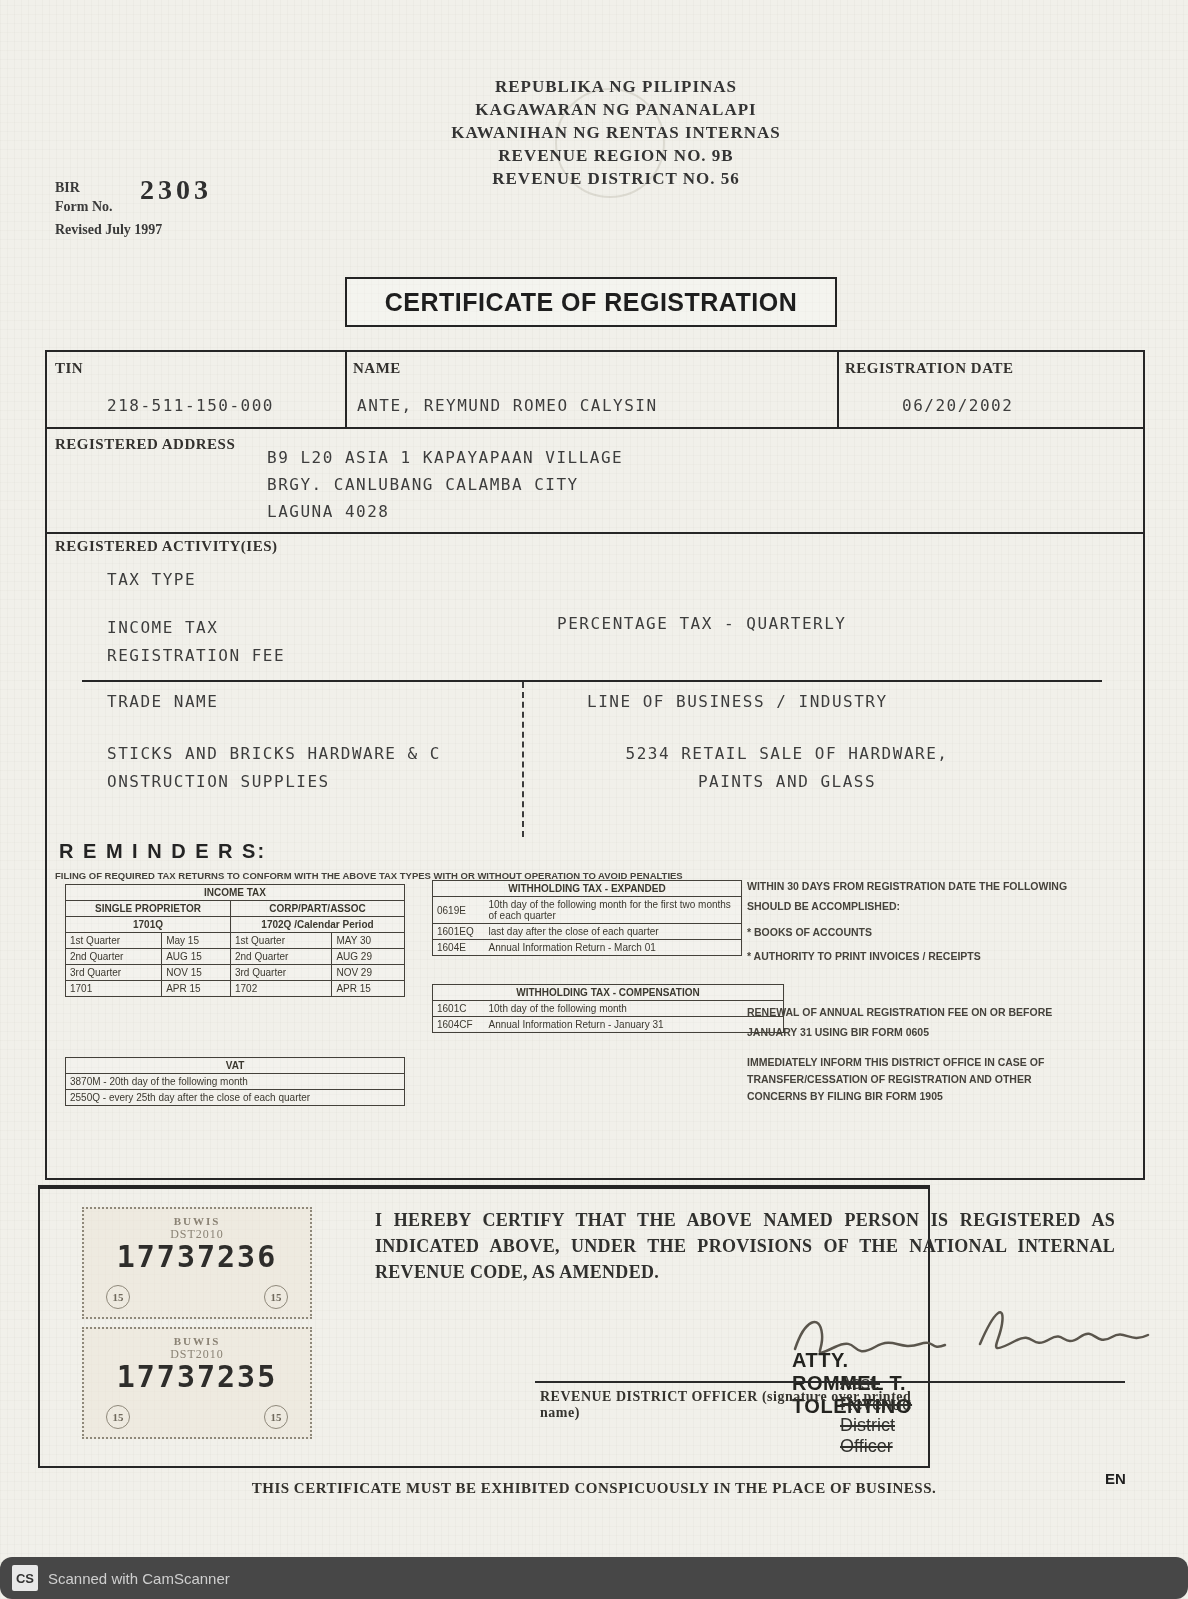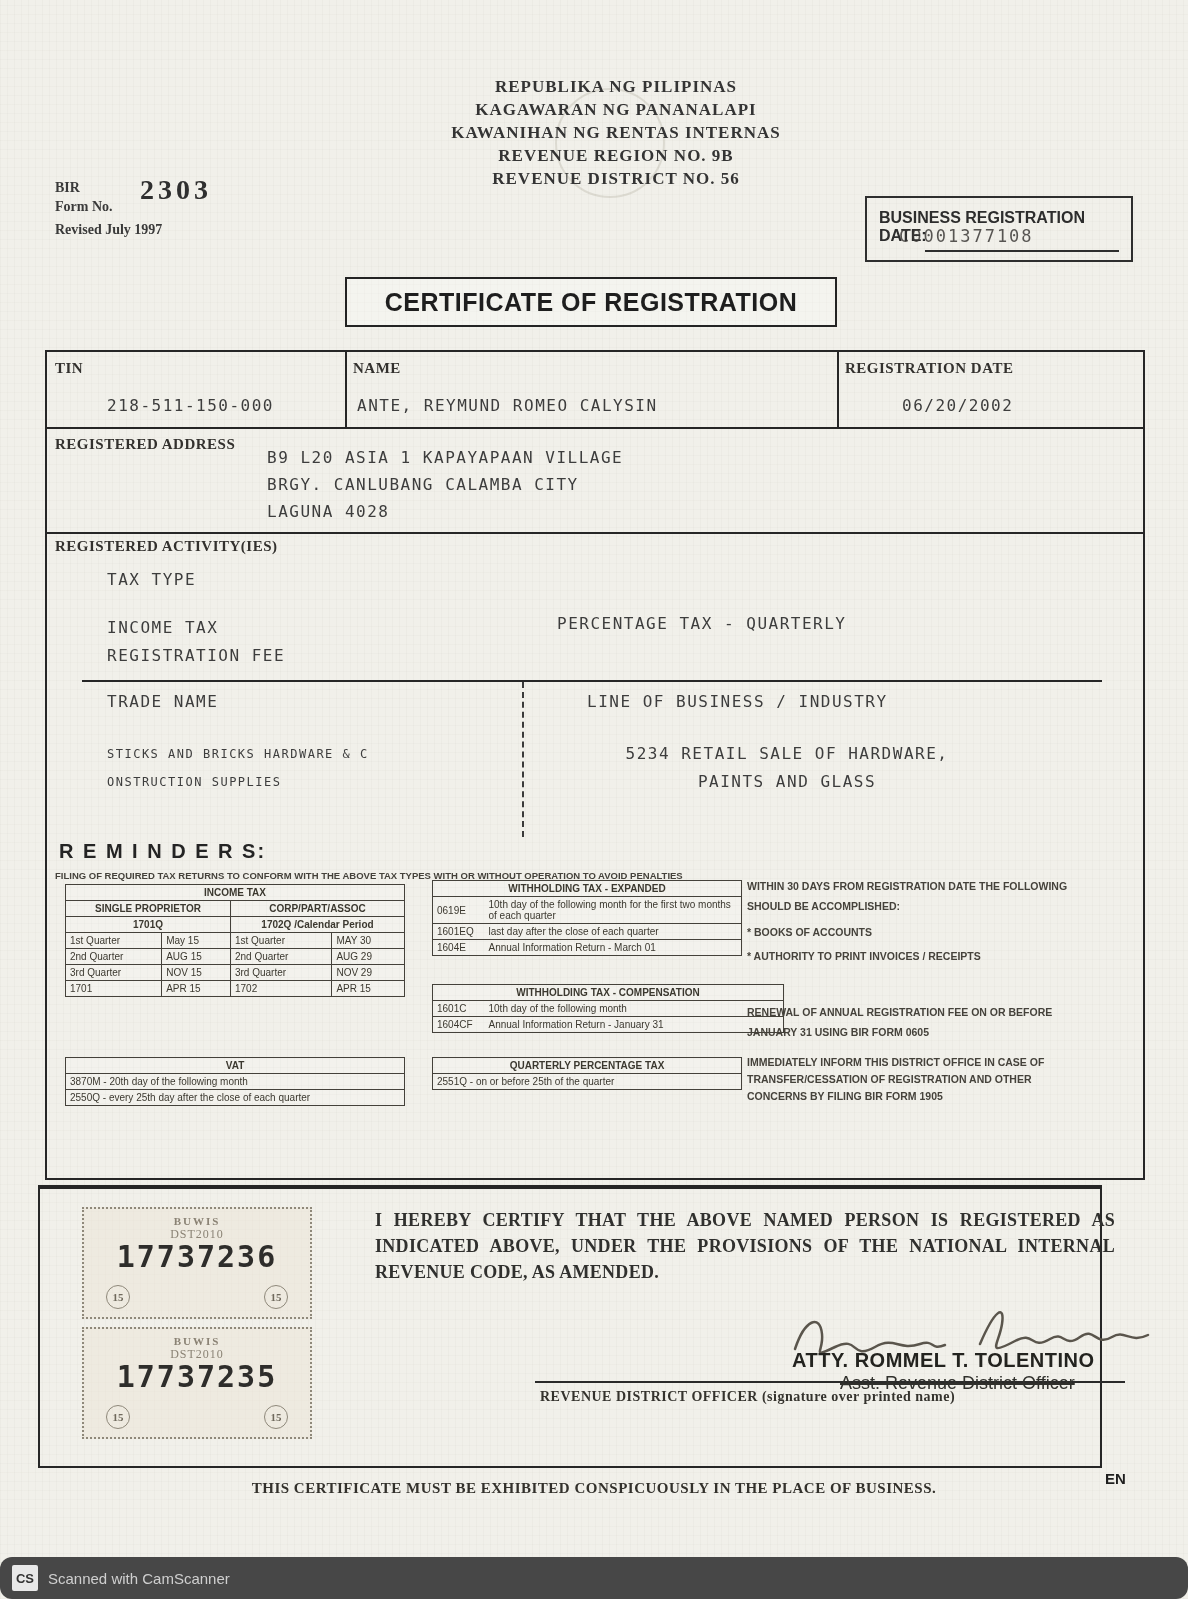--- a/index.html
+++ b/index.html
@@ -45,21 +45,21 @@
   .hline { position:absolute; border-top:2px solid #262626; }
 
   
   table.rem { border-collapse:collapse; font-family:"Liberation Sans", sans-serif; color:#3b382f; background:rgba(255,255,255,0.15); }
   table.rem th, table.rem td { border:1.5px solid #44413a; padding:2px 4px; font-size:10px; line-height:11px; text-align:left; }
   table.rem th { text-align:center; font-weight:bold; }
   .rem-note { font-family:Liberation Sans, sans-serif; font-size:10.5px; font-weight:bold; color:#45423b; line-height:20px; }
   .tiny-caps { font-family:"Liberation Sans", sans-serif; font-size:9.5px; font-weight:bold; color:#45423b; }
 
   
-  .cert-box { top:1185px; left:38px; width:1064px; height:283px; border:2.5px solid #262626; border-top-width:4px; }
+  .cert-box { top:1185px; left:38px; width:892px; height:283px; border:2.5px solid #262626; border-top-width:4px; }
   .cert-text { font-size:18px; font-weight:bold; letter-spacing:0.3px; color:#30302e; line-height:26px; }
   .stamp { width:230px; height:112px; border:2px dotted #8e887a; background:rgba(235,228,214,0.5); position:relative; color:#8a8274; }
   .stamp .word { text-align:center; font-size:11px; font-weight:bold; letter-spacing:2px; padding-top:6px; }
   .stamp .series { text-align:center; font-size:12px; letter-spacing:1px; }
   .stamp .num { text-align:center; font-family:"DejaVu Sans Mono", monospace; font-size:30px; font-weight:bold; color:#2e2d2b; letter-spacing:2px; line-height:30px; }
   .stamp .denom { position:absolute; bottom:8px; width:24px; height:24px; border:1.5px solid #8e887a; border-radius:50%;
                   font-size:11px; font-weight:bold; display:flex; align-items:center; justify-content:center; color:#6f695c; }
   .sig-name { font-family:"Liberation Sans", sans-serif; font-weight:bold; font-size:20px; color:#23231f; letter-spacing:0.5px; }
   .sig-title { font-family:"Liberation Sans", sans-serif; font-size:18px; color:#30302c; text-decoration:line-through; text-decoration-thickness:2px; }
   .officer-line { font-size:14px; font-weight:bold; color:#35332e; letter-spacing:0.5px; }
@@ -88,26 +88,20 @@
     <div>REVENUE DISTRICT NO. 56</div>
   </div>
 
   <div class="abs bir">
     <div>BIR</div>
     <div>Form No.</div>
   </div>
   <div class="abs form-no-big">2303</div>
   <div class="abs revised">Revised July 1997</div>
 
-  <div class="abs bizreg">
-    <div class="lbl">BUSINESS REGISTRATION</div>
-    <div class="datelbl">DATE:</div>
-    <div class="dateline"></div>
-    <div class="stampnum typed">C0001377108</div>
-  </div>
 
   <div class="abs title-box">
     <span>CERTIFICATE OF REGISTRATION</span>
   </div>
 
   <div class="abs main-box">
 
     <div class="hline" style="top:75px; left:0; width:100%;"></div>
     <div class="hline" style="top:180px; left:0; width:100%;"></div>
     <div class="vline" style="top:0; left:298px; height:75px;"></div>
@@ -132,21 +126,21 @@
     <div class="abs typed" style="top:262px; left:60px; font-size:16px; line-height:28px;">
       <div>INCOME TAX</div>
       <div>REGISTRATION FEE</div>
     </div>
     <div class="abs typed" style="top:262px; left:510px; font-size:16px;">PERCENTAGE TAX - QUARTERLY</div>
 
     <div class="hline" style="top:328px; left:35px; width:1020px; border-top-width:2.5px;"></div>
     <div class="abs" style="top:330px; left:475px; height:155px; border-left:2px dashed #3a3a3a;"></div>
     <div class="abs typed" style="top:340px; left:60px; font-size:16px;">TRADE NAME</div>
     <div class="abs typed" style="top:340px; left:540px; font-size:16px;">LINE OF BUSINESS / INDUSTRY</div>
-    <div class="abs typed" style="top:388px; left:60px; font-size:12px; line-height:28px;">
+    <div class="abs typed" style="top:388px; left:60px; font-size:16px; line-height:28px;">
       <div>STICKS AND BRICKS HARDWARE &amp; C</div>
       <div>ONSTRUCTION SUPPLIES</div>
     </div>
     <div class="abs typed" style="top:388px; left:530px; width:420px; font-size:16px; line-height:28px; text-align:center;">
       <div>5234 RETAIL SALE OF HARDWARE,</div>
       <div>PAINTS AND GLASS</div>
     </div>
 
     <div class="abs sans" style="top:488px; left:12px; font-size:20px; font-weight:bold; letter-spacing:2px; color:#242424;">R E M I N D E R S:</div>
     <div class="abs tiny-caps" style="top:518px; left:8px; width:1080px;">FILING OF REQUIRED TAX RETURNS TO CONFORM WITH THE ABOVE TAX TYPES WITH OR WITHOUT OPERATION TO AVOID PENALTIES</div>
@@ -234,30 +228,20 @@
           </tr>
       <tr>
             <td>3870M - 20th day of the following month</td>
           </tr>
       <tr>
             <td>2550Q - every 25th day after the close of each quarter</td>
           </tr>
     </tbody>
       </table>
 
-    <table class="rem abs" style="top:705px; left:385px; width:310px;">
-      <tbody>
-          <tr>
-            <th>QUARTERLY PERCENTAGE TAX</th>
-          </tr>
-      <tr>
-            <td>2551Q - on or before 25th of the quarter</td>
-          </tr>
-    </tbody>
-      </table>
 
     <div class="abs rem-note" style="top:524px; left:700px; width:395px;">
       <div>WITHIN 30 DAYS FROM REGISTRATION DATE THE FOLLOWING</div>
       <div>SHOULD BE ACCOMPLISHED:</div>
       <div style="margin-top:6px;">* BOOKS OF ACCOUNTS</div>
       <div style="margin-top:4px;">* AUTHORITY TO PRINT INVOICES / RECEIPTS</div>
     </div>
     <div class="abs rem-note" style="top:650px; left:700px; width:395px;">
       <div>RENEWAL OF ANNUAL REGISTRATION FEE ON OR BEFORE</div>
       <div>JANUARY 31 USING BIR FORM 0605</div>

